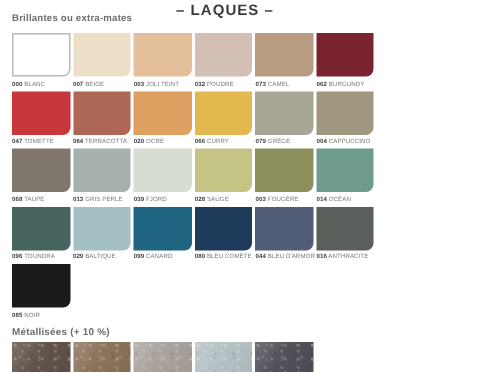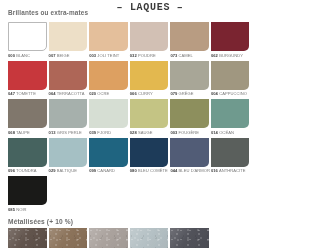--- a/index.html
+++ b/index.html
@@ -31,21 +31,20 @@
   .main-title {
     position: absolute;
     top: 2px;
     left: 0;
     right: 0;
     text-align: center;
     font-size: 10px;
     font-weight: bold;
     letter-spacing: 0.7px;
     color: #3b3b3b;
-    font-family: Liberation Mono, monospace;
   }
   .section-subtitle {
     position: absolute;
     top: 9px;
     left: 0;
     font-size: 6.4px;
     font-weight: bold;
     letter-spacing: 0.15px;
     color: #6d6d6d;
   }

